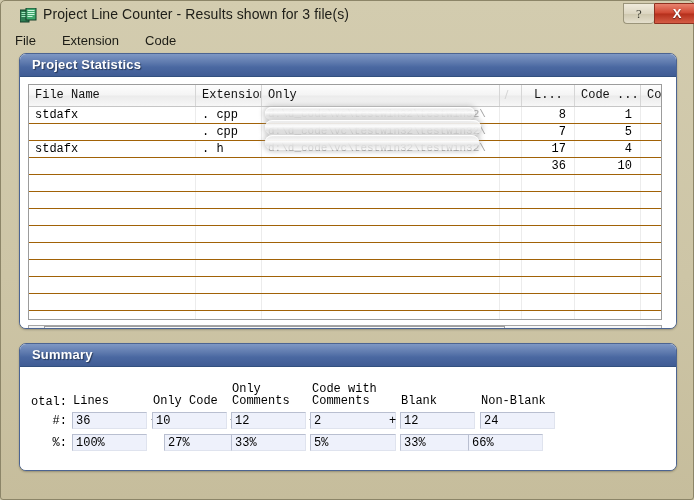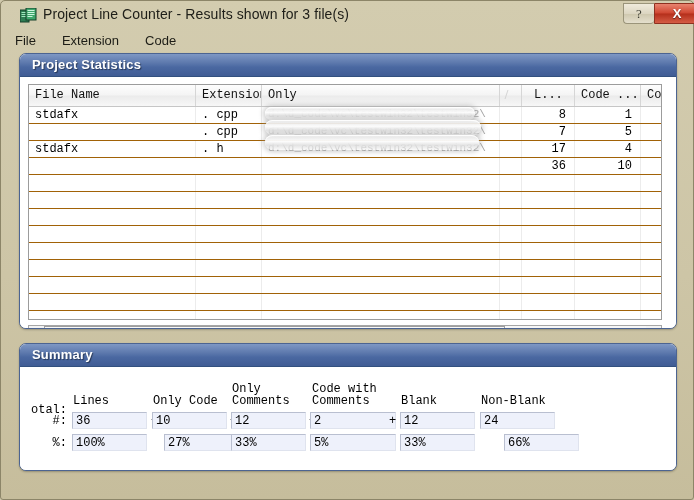--- a/index.html
+++ b/index.html
@@ -526,21 +526,21 @@
         </div>
       </div>
 
       <div class="groupbox" id="panel-summary">
         <div class="gb-header">
           <span class="gb-header-title">Summary</span>
         </div>
         <div class="gb-body">
           <div class="sum-area">
 
-            <span class="sum-rowlabel" style="left:2px;  top:36px; width:45px;">otal:</span>
+            <span class="sum-rowlabel" style="left:2px;  top:28px; width:45px;">otal:</span>
             <span class="sum-rowlabel" style="left:2px;  top:47px; width:45px;">#:</span>
             <span class="sum-rowlabel" style="left:2px;  top:69px; width:45px;">%:</span>
 
             <span class="sum-colhead" style="left:53px;  top:28px;">Lines</span>
             <span class="sum-colhead" style="left:133px; top:28px;">Only Code</span>
             <span class="sum-colhead" style="left:212px; top:16px;">Only
 Comments</span>
             <span class="sum-colhead" style="left:292px; top:16px;">Code with
 Comments</span>
             <span class="sum-colhead" style="left:381px; top:28px;">Blank</span>
@@ -555,20 +555,20 @@
             <div class="sum-field" style="left:290px; top:45px; width:86px;">2</div>
             <span class="sum-op" style="left:369px; top:47px;">+</span>
             <div class="sum-field" style="left:380px; top:45px; width:75px;">12</div>
             <div class="sum-field" style="left:460px; top:45px; width:75px;">24</div>
 
             <div class="sum-field" style="left:52px;  top:67px; width:75px;">100%</div>
             <div class="sum-field" style="left:144px; top:67px; width:75px;">27%</div>
             <div class="sum-field" style="left:211px; top:67px; width:75px;">33%</div>
             <div class="sum-field" style="left:290px; top:67px; width:86px;">5%</div>
             <div class="sum-field" style="left:380px; top:67px; width:75px;">33%</div>
-            <div class="sum-field" style="left:484px; top:67px; width:75px;">66%</div>
+            <div class="sum-field" style="left:448px; top:67px; width:75px;">66%</div>
           </div>
         </div>
       </div>
 
     </div>
   </div>
 </div>
 
 </body></html>

